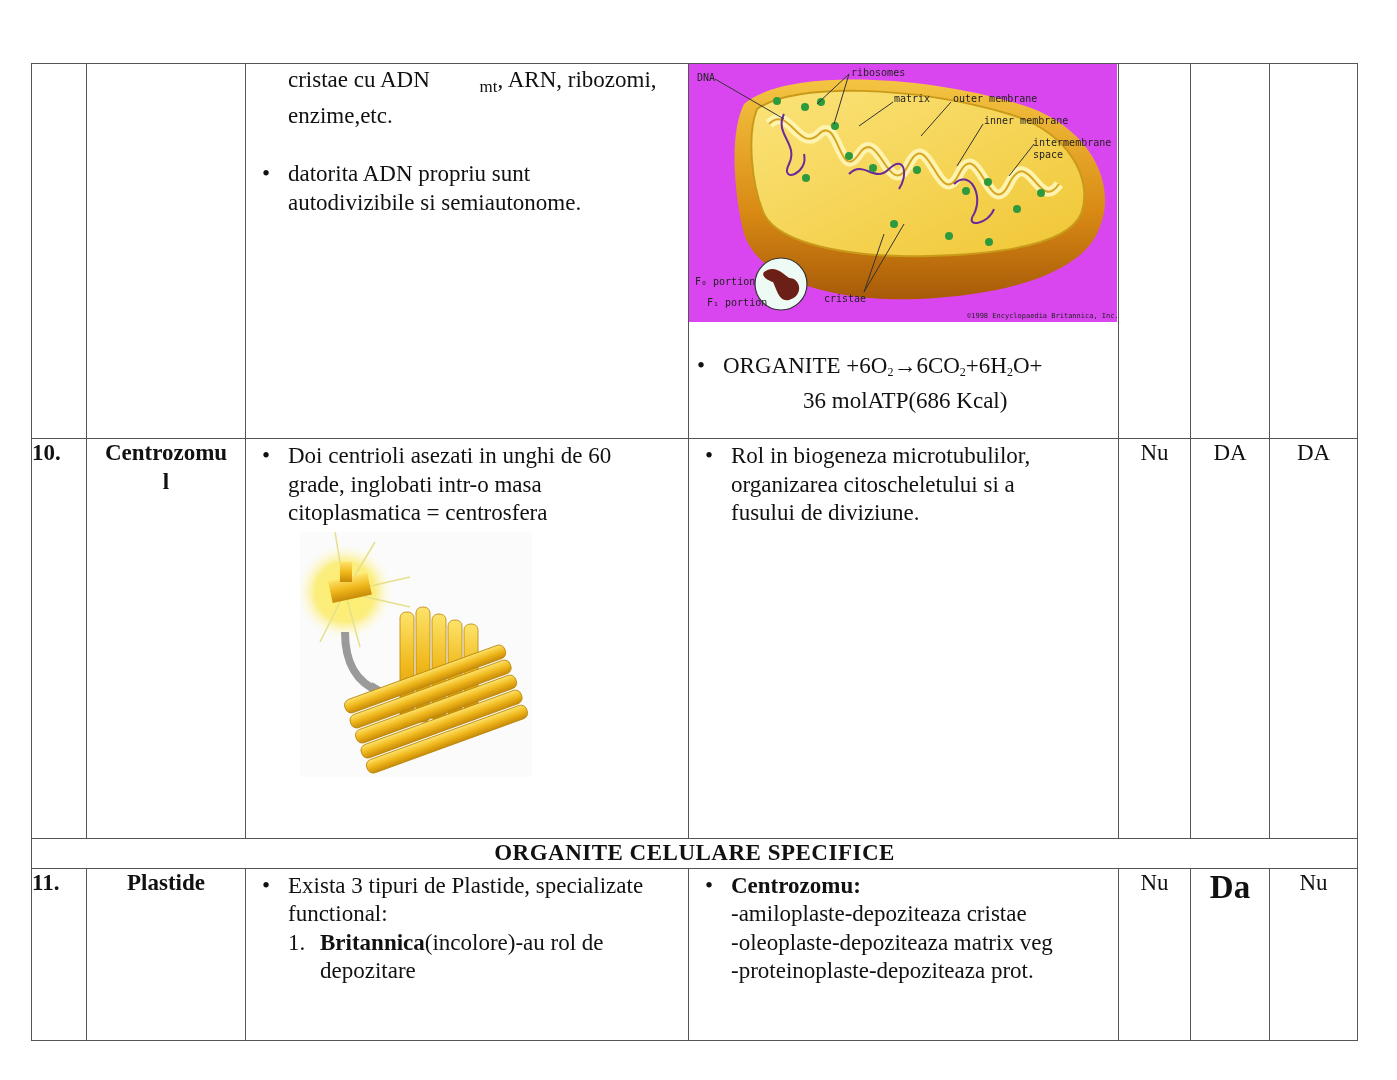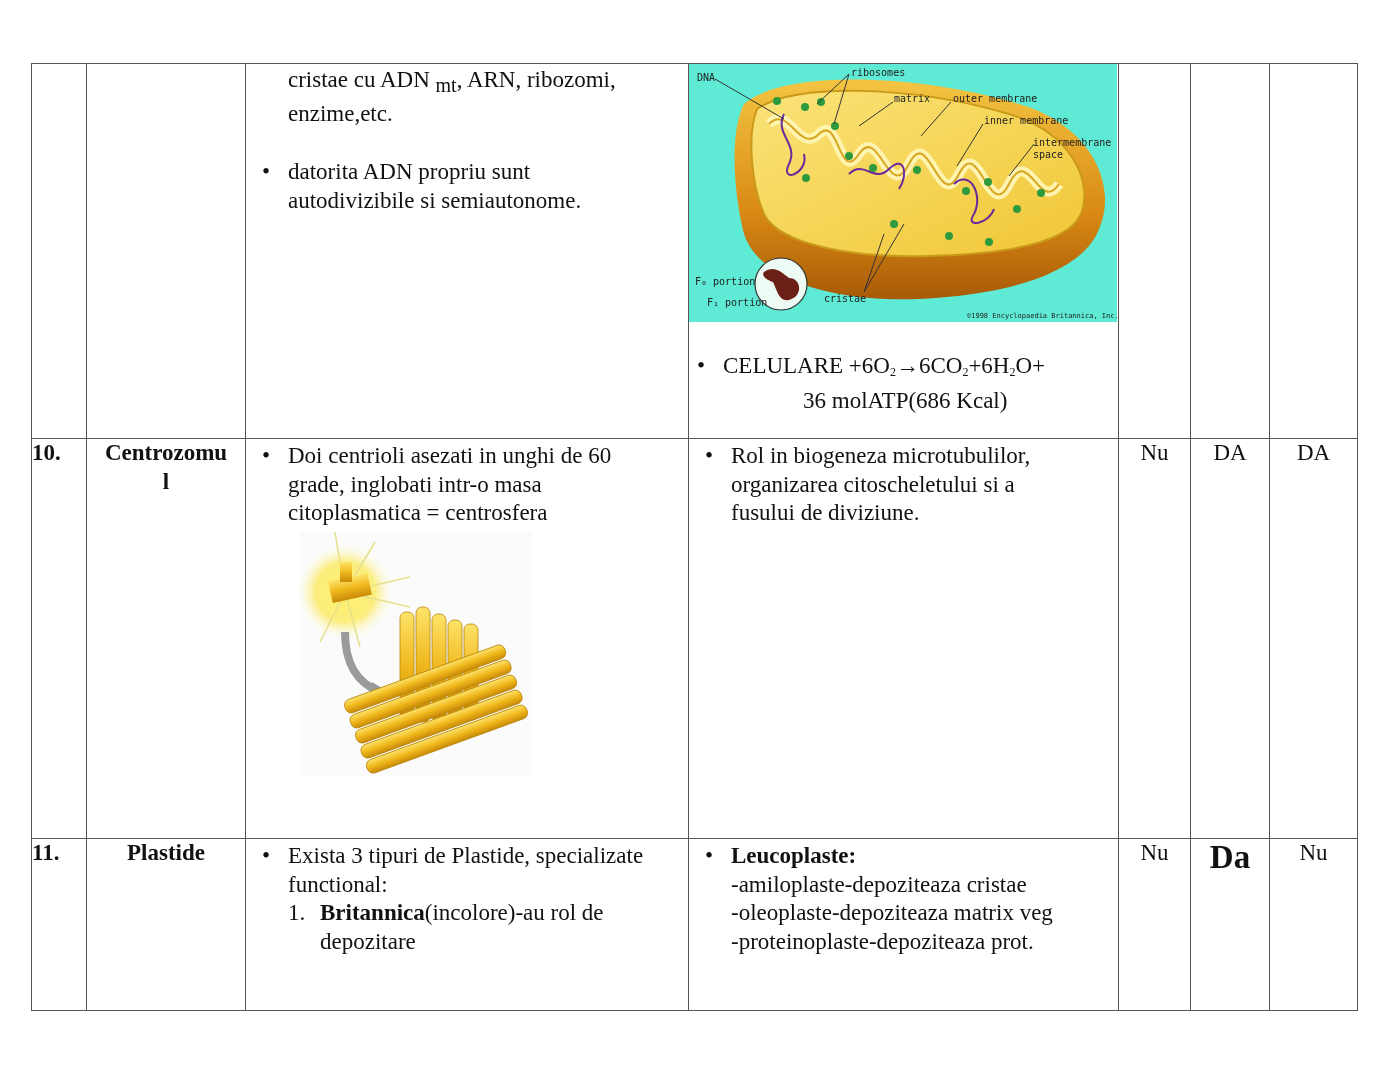--- a/index.html
+++ b/index.html
@@ -13,27 +13,27 @@
   .c-func { width:429px; }
   .c-a { width:71px; text-align:center; }
   .c-b { width:78px; text-align:center; }
   .c-c { width:87px; text-align:center; }
   .pad { padding:3px 8px 0 8px; }
   ul.b { list-style:none; margin:0; padding:0; }
   ul.b li { position:relative; padding-left:34px; }
   ul.b li .dot { position:absolute; left:8px; top:0; }
   .cont { padding-left:34px; }
   .sub { font-size:12px; vertical-align:-3px; }
-  .subn { font-size:20px; vertical-align:-5px; }
+  .subn { font-size:17px; vertical-align:-5px;margin-left:44px; }
   .bigbold { font-weight:bold; font-size:33px; line-height:36px; }
   .section { text-align:center; font-weight:bold; font-size:23px; letter-spacing:0.5px; line-height:28px; }
   ol.n { margin:0; padding:0 0 0 34px; list-style:none; }
   ol.n li { position:relative; padding-left:32px; }
   ol.n li .num { position:absolute; left:0; }
-  .mito { display:block; margin:0 0 0 0; width:428px; height:258px; background:#5eead4; position:relative;text-align:center; }
+  .mito { display:block; margin:0 0 0 0; width:428px; height:258px; background:#d946ef; position:relative;text-align:center; }
   .centro { width:232px; height:245px; margin:4px 0 0 46px; background:#fbfbfb; position:relative; }
   .lbl { font-family:"DejaVu Sans Mono", monospace; font-size:10px; fill:#222; }
 </style>
 </head>
 <body>
 
 <table class="tbl">
 
   <tbody>
       <tr style="height:375px;">
@@ -111,21 +111,21 @@
           <text x="344" y="94" class="lbl">space</text>
           <text x="6" y="221" class="lbl">F₀ portion</text>
           <text x="18" y="242" class="lbl">F₁ portion</text>
           <text x="135" y="238" class="lbl">cristae</text>
           <text x="278" y="254" class="lbl" style="font-size:7px;">©1998 Encyclopaedia Britannica, Inc.</text>
         </svg>
       </div>
       <ul class="b" style="margin-top:30px;">
         <li>
           <span class="dot">•</span>
-          <span><span>CELULARE +6O</span><span class="sub">2</span><b>→</b><span>6CO</span><span class="sub">2</span><span>+6H</span><span class="sub">2</span><span>O+</span></span><br>
+          <span><span>ORGANITE +6O</span><span class="sub">2</span><b>→</b><span>6CO</span><span class="sub">2</span><span>+6H</span><span class="sub">2</span><span>O+</span></span><br>
           <span style="padding-left:80px;text-align:right;">36 molATP(686 Kcal)</span>
         </li>
       </ul>
     </td>
     <td class="c-a"></td>
     <td class="c-b"></td>
     <td class="c-c"></td>
   </tr>
 
   <tr style="height:400px;">
@@ -195,20 +195,23 @@
             <span style="display:block;width:340px;">Rol in biogeneza  microtubulilor, organizarea citoscheletului si a fusului de diviziune.</span>
           </li>
         </ul>
       </div>
     </td>
     <td class="c-a pad">Nu</td>
     <td class="c-b pad">DA</td>
     <td class="c-c pad">DA</td>
   </tr>
 
+  <tr style="height:29px;">
+    <td colspan="7" class="section">ORGANITE  CELULARE  SPECIFICE</td>
+  </tr>
 
   <tr style="height:172px;">
     <td class="c-num pad">11.</td>
     <td class="c-name pad">Plastide</td>
     <td class="c-struct">
       <div class="pad">
         <ul class="b">
           <li>
             <span class="dot">•</span>
             <span style="display:block;width:385px;">Exista 3 tipuri de Plastide, specializate functional:</span>
@@ -220,21 +223,21 @@
             <b>Britannica</b><span>(incolore)-au rol de depozitare</span>
           </li>
         </ol>
       </div>
     </td>
     <td class="c-func">
       <div class="pad">
         <ul class="b">
           <li>
             <span class="dot">•</span>
-            <b>Leucoplaste:</b><br>
+            <b>Centrozomu:</b><br>
             <span>-amiloplaste-depoziteaza cristae</span><br>
             <span>-oleoplaste-depoziteaza matrix veg</span><br>
             <span>-proteinoplaste-depoziteaza prot.</span>
           </li>
         </ul>
       </div>
     </td>
     <td class="c-a pad">Nu</td>
     <td class="c-b pad"><span class="bigbold">Da</span></td>
     <td class="c-c pad">Nu</td>

